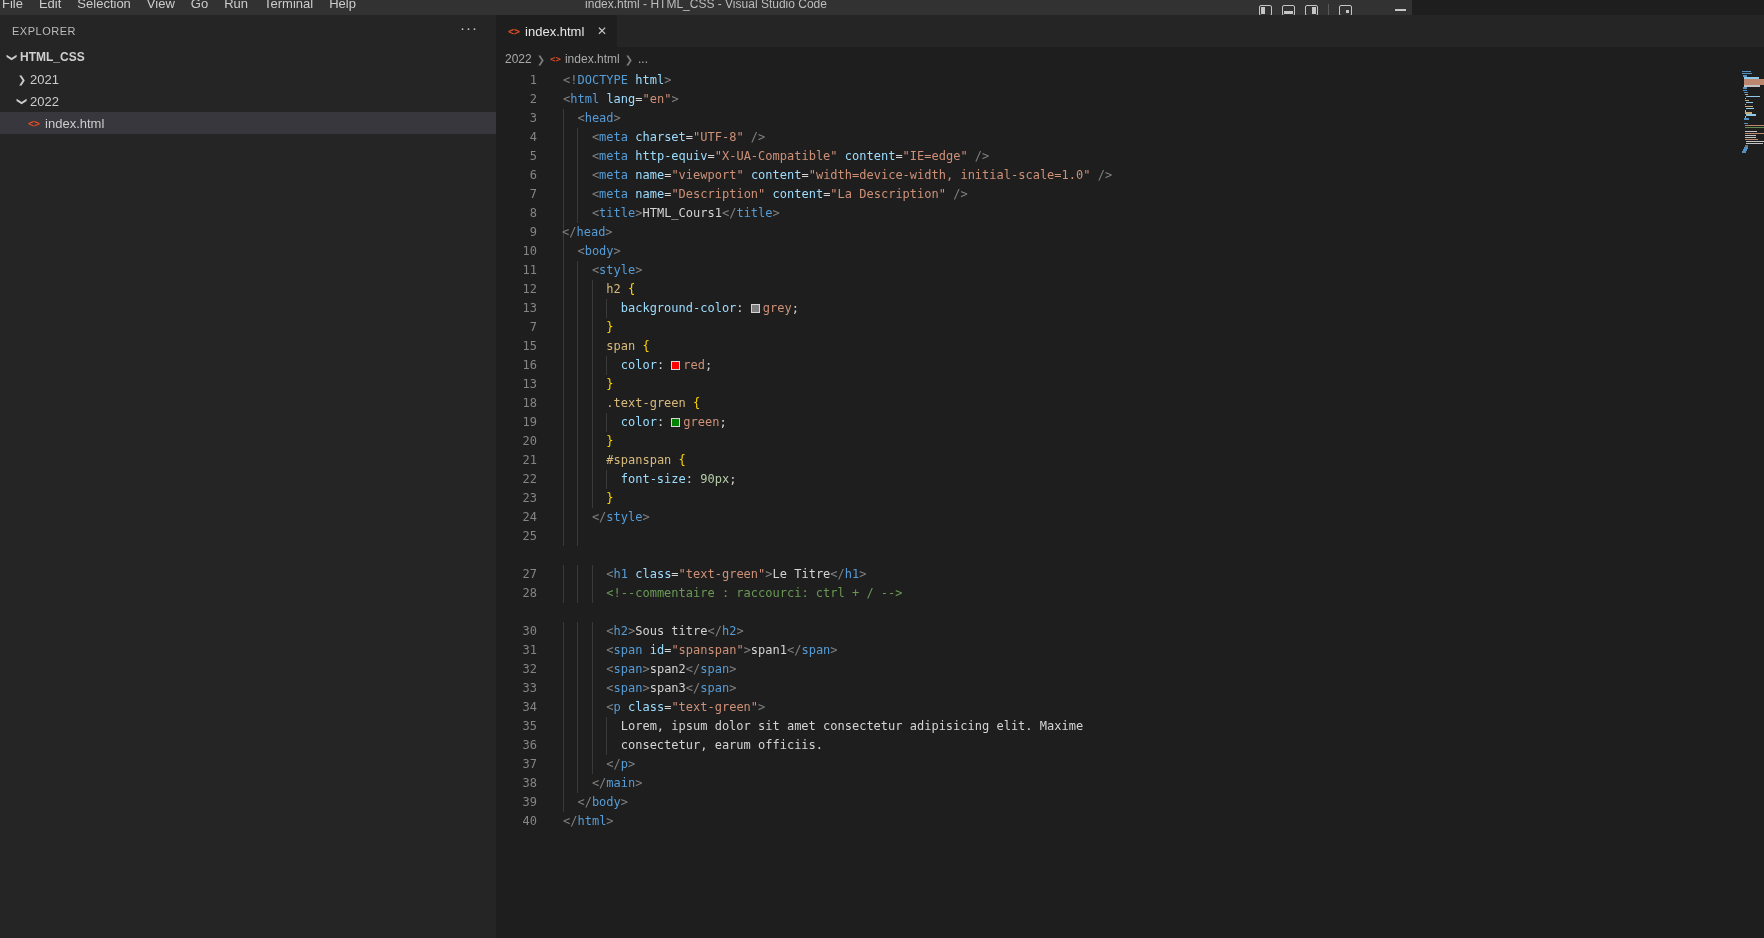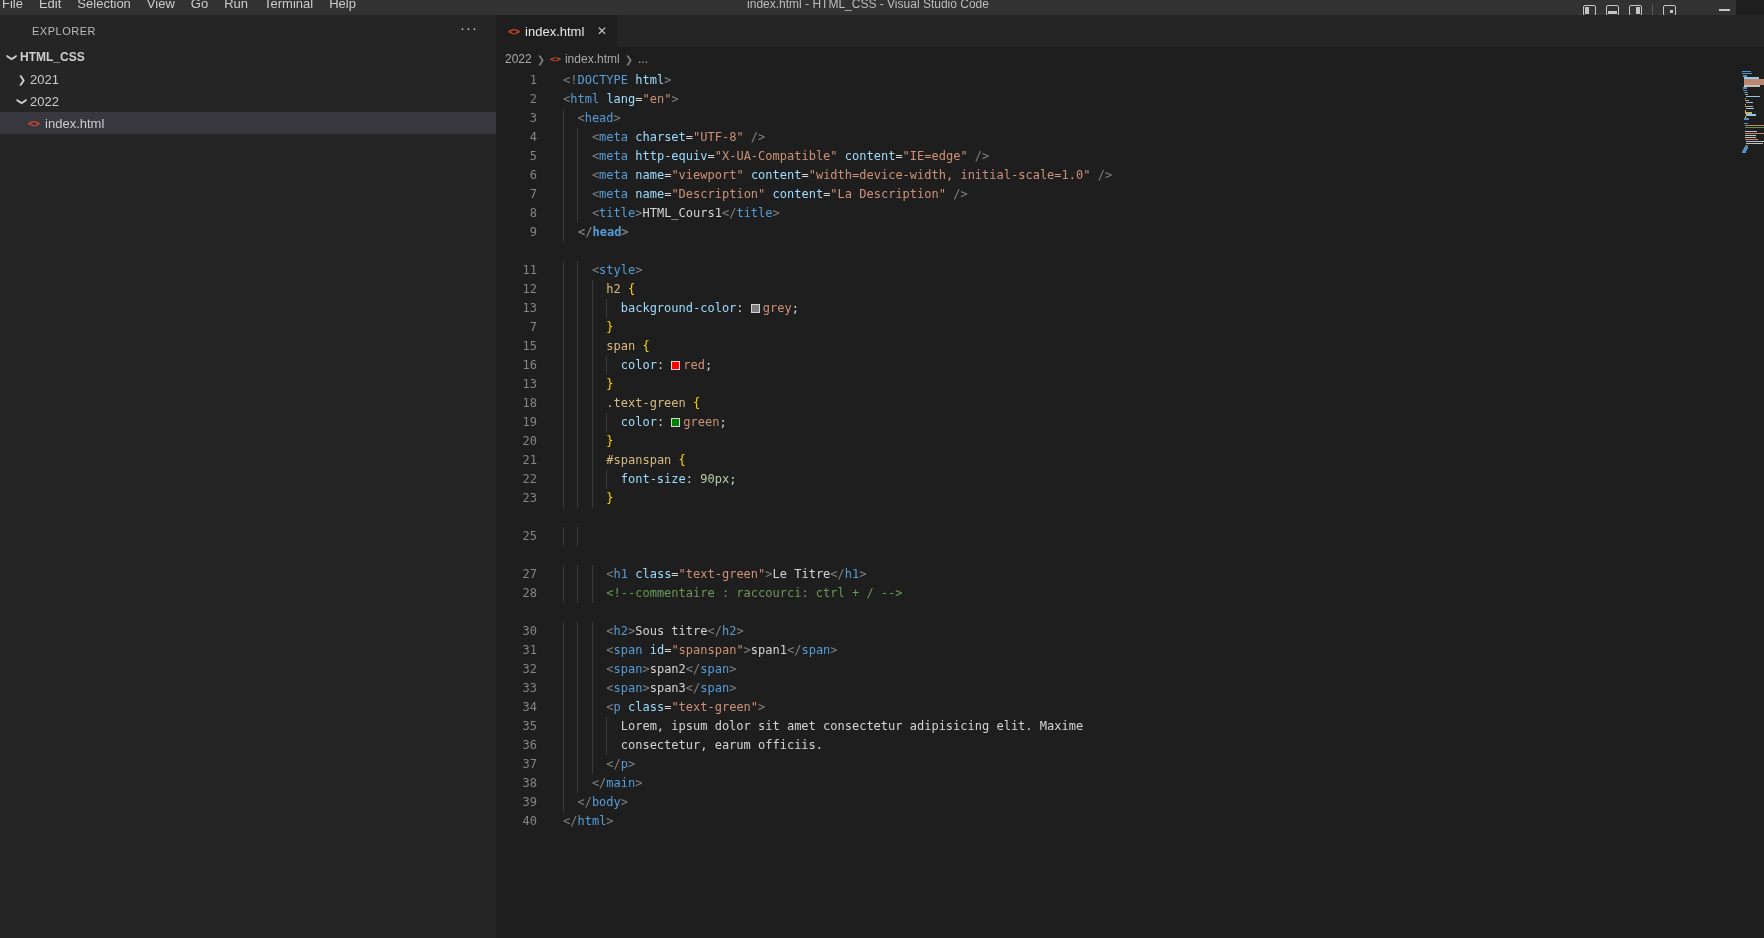--- a/index.html
+++ b/index.html
@@ -1,20 +1,20 @@
 <!DOCTYPE html>
 <html><head>
 <meta charset="utf-8">
 <style>
   * { margin:0; padding:0; box-sizing:border-box; }
   html,body { width:1764px; height:938px; overflow:hidden; background:#1e1e1e;
     font-family:"Liberation Sans", sans-serif; }
 
   
-  .titlebar { position:absolute; left:0; top:0; width:1736px; height:15px;
+  .titlebar { position:absolute; left:0; top:0; width:1412px; height:15px;
     background:#323233; overflow:hidden; z-index:30; }
   .titlebar-inner { position:absolute; left:0; top:-8px; width:100%; height:24px;
     display:flex; align-items:center; color:#cccccc; font-size:13px; }
   .menu-items { display:flex; margin-left:-6px; }
   .menu-item { padding:0 8px; height:24px; line-height:24px; color:#cccccc; cursor:default; }
   .win-title { position:absolute; left:0; right:0; top:0; height:24px; line-height:24px;
     text-align:center; color:#bdbdbd; font-size:12px; pointer-events:none; }
   .tb-controls { position:absolute; right:60px; top:4px; display:flex; align-items:center; gap:10px; }
   .lay-ico { width:13px; height:11px; border:1px solid #c5c5c5; border-radius:2px; position:relative; }
   .lay-ico .fill { position:absolute; background:#c5c5c5; }
@@ -25,21 +25,21 @@
   .cust-ico { width:13px; height:11px; border:1px solid #c5c5c5; border-radius:2px; position:relative; }
   .cust-ico:after { content:""; position:absolute; right:2px; bottom:2px; width:3px; height:3px; background:#c5c5c5; }
   .min-ico { position:absolute; right:6px; top:9px; width:11px; height:2px; background:#c5c5c5; }
 
   
   .workbench { position:absolute; left:0; top:15px; width:1764px; height:923px; display:flex; }
   .sidebar { width:496px; height:100%; background:#252526; position:relative; flex:none; }
   .editor-col { flex:1; height:100%; display:flex; flex-direction:column; background:#1e1e1e; position:relative; }
 
   
-  .explorer-header { height:31px; display:flex; align-items:center; padding-left:32px;
+  .explorer-header { height:31px; display:flex; align-items:center; padding-left:12px;
     color:#bbbbbb; font-size:11px; letter-spacing:0.5px; position:relative; }
   .explorer-more { position:absolute; right:18px; top:4px; color:#cccccc; font-size:15px;
     letter-spacing:1px; cursor:pointer; }
   .tree-row { height:22px; display:flex; align-items:center; color:#cccccc; font-size:13px;
     cursor:pointer; position:relative; }
   .tree-row.selected { background:#37373d; }
   .tree-row .chev { width:16px; text-align:center; font-size:10px; color:#cccccc; flex:none; }
   .chev-down { display:inline-block; transform:rotate(90deg); }
   .tree-row.root .label { font-weight:bold; font-size:12px; color:#cfcfcf; }
   .file-ico { color:#e44d26; font-size:10px; font-weight:bold; margin-right:5px;
@@ -198,34 +198,36 @@
           <span class="mm-row" style="top: 80.34px; left: 0px; width: 4.2px; background: rgb(86, 156, 214);"></span>
         </div>
     <div class="line" style="top: 0px;"><span class="ln">1</span><span class="txt" style="left: 67px;"><span style="color: rgb(128, 128, 128);">&lt;!</span><span style="color: rgb(86, 156, 214);">DOCTYPE</span><span style="color: rgb(156, 220, 254);"> html</span><span style="color: rgb(128, 128, 128);">&gt;</span></span></div>
         <div class="line" style="top: 19px;"><span class="ln">2</span><span class="txt" style="left: 67px;"><span style="color: rgb(128, 128, 128);">&lt;</span><span style="color: rgb(86, 156, 214);">html</span><span style="color: rgb(212, 212, 212);"> </span><span style="color: rgb(156, 220, 254);">lang</span><span style="color: rgb(212, 212, 212);">=</span><span style="color: rgb(206, 145, 120);">"en"</span><span style="color: rgb(128, 128, 128);">&gt;</span></span></div>
         <div class="line" style="top: 38px;"><span class="guide" style="left: 67px;"></span><span class="ln">3</span><span class="txt" style="left: 81.44px;"><span style="color: rgb(128, 128, 128);">&lt;</span><span style="color: rgb(86, 156, 214);">head</span><span style="color: rgb(128, 128, 128);">&gt;</span></span></div>
         <div class="line" style="top: 57px;"><span class="guide" style="left: 67px;"></span><span class="guide" style="left: 81.44px;"></span><span class="ln">4</span><span class="txt" style="left: 95.88px;"><span style="color: rgb(128, 128, 128);">&lt;</span><span style="color: rgb(86, 156, 214);">meta</span><span style="color: rgb(212, 212, 212);"> </span><span style="color: rgb(156, 220, 254);">charset</span><span style="color: rgb(212, 212, 212);">=</span><span style="color: rgb(206, 145, 120);">"UTF-8"</span><span style="color: rgb(128, 128, 128);"> /&gt;</span></span></div>
         <div class="line" style="top: 76px;"><span class="guide" style="left: 67px;"></span><span class="guide" style="left: 81.44px;"></span><span class="ln">5</span><span class="txt" style="left: 95.88px;"><span style="color: rgb(128, 128, 128);">&lt;</span><span style="color: rgb(86, 156, 214);">meta</span><span style="color: rgb(212, 212, 212);"> </span><span style="color: rgb(156, 220, 254);">http-equiv</span><span style="color: rgb(212, 212, 212);">=</span><span style="color: rgb(206, 145, 120);">"X-UA-Compatible"</span><span style="color: rgb(212, 212, 212);"> </span><span style="color: rgb(156, 220, 254);">content</span><span style="color: rgb(212, 212, 212);">=</span><span style="color: rgb(206, 145, 120);">"IE=edge"</span><span style="color: rgb(128, 128, 128);"> /&gt;</span></span></div>
         <div class="line" style="top: 95px;"><span class="guide" style="left: 67px;"></span><span class="guide" style="left: 81.44px;"></span><span class="ln">6</span><span class="txt" style="left: 95.88px;"><span style="color: rgb(128, 128, 128);">&lt;</span><span style="color: rgb(86, 156, 214);">meta</span><span style="color: rgb(212, 212, 212);"> </span><span style="color: rgb(156, 220, 254);">name</span><span style="color: rgb(212, 212, 212);">=</span><span style="color: rgb(206, 145, 120);">"viewport"</span><span style="color: rgb(212, 212, 212);"> </span><span style="color: rgb(156, 220, 254);">content</span><span style="color: rgb(212, 212, 212);">=</span><span style="color: rgb(206, 145, 120);">"width=device-width, initial-scale=1.0"</span><span style="color: rgb(128, 128, 128);"> /&gt;</span></span></div>
         <div class="line" style="top: 114px;"><span class="guide" style="left: 67px;"></span><span class="guide" style="left: 81.44px;"></span><span class="ln">7</span><span class="txt" style="left: 95.88px;"><span style="color: rgb(128, 128, 128);">&lt;</span><span style="color: rgb(86, 156, 214);">meta</span><span style="color: rgb(212, 212, 212);"> </span><span style="color: rgb(156, 220, 254);">name</span><span style="color: rgb(212, 212, 212);">=</span><span style="color: rgb(206, 145, 120);">"Description"</span><span style="color: rgb(212, 212, 212);"> </span><span style="color: rgb(156, 220, 254);">content</span><span style="color: rgb(212, 212, 212);">=</span><span style="color: rgb(206, 145, 120);">"La Description"</span><span style="color: rgb(128, 128, 128);"> /&gt;</span></span></div>
         <div class="line" style="top: 133px;"><span class="guide" style="left: 67px;"></span><span class="guide" style="left: 81.44px;"></span><span class="ln">8</span><span class="txt" style="left: 95.88px;"><span style="color: rgb(128, 128, 128);">&lt;</span><span style="color: rgb(86, 156, 214);">title</span><span style="color: rgb(128, 128, 128);">&gt;</span><span style="color: rgb(212, 212, 212);">HTML_Cours1</span><span style="color: rgb(128, 128, 128);">&lt;/</span><span style="color: rgb(86, 156, 214);">title</span><span style="color: rgb(128, 128, 128);">&gt;</span></span></div>
-        <div class="line" style="top: 152px;"><span class="guide" style="left: 67px;"></span><span class="ln">9</span><span class="txt" style="left: 82px; font-weight: bold;"><span style="color: rgb(128, 128, 128);">&lt;/</span><span style="color: rgb(86, 156, 214);">head</span><span style="color: rgb(128, 128, 128);">&gt;</span></span></div>
+        <div class="line" style="top: 152px;"><span class="guide" style="left: 67px;"></span><span class="ln">9</span><span class="txt" style="left: 66px;"><span style="color: rgb(128, 128, 128);">&lt;/</span><span style="color: rgb(86, 156, 214);">head</span><span style="color: rgb(128, 128, 128);">&gt;</span></span></div>
+        <div class="line" style="top: 171px;"><span class="guide" style="left: 67px;"></span><span class="ln">10</span><span class="txt" style="left: 81.44px;"><span style="color: rgb(128, 128, 128);">&lt;</span><span style="color: rgb(86, 156, 214);">body</span><span style="color: rgb(128, 128, 128);">&gt;</span></span></div>
         <div class="line" style="top: 190px;"><span class="guide" style="left: 67px;"></span><span class="guide" style="left: 81.44px;"></span><span class="ln">11</span><span class="txt" style="left: 95.88px; text-align: center;"><span style="color: rgb(128, 128, 128);">&lt;</span><span style="color: rgb(86, 156, 214);">style</span><span style="color: rgb(128, 128, 128);">&gt;</span></span></div>
         <div class="line" style="top: 209px;"><span class="guide" style="left: 67px;"></span><span class="guide" style="left: 81.44px;"></span><span class="guide" style="left: 95.88px;"></span><span class="ln">12</span><span class="txt" style="left: 110.32px;"><span style="color: rgb(215, 186, 125);">h2</span><span style="color: rgb(212, 212, 212);"> </span><span style="color: rgb(255, 215, 0);">{</span></span></div>
         <div class="line" style="top: 228px;"><span class="guide" style="left: 67px;"></span><span class="guide" style="left: 81.44px;"></span><span class="guide" style="left: 95.88px;"></span><span class="guide" style="left: 110.32px;"></span><span class="ln">13</span><span class="txt" style="left: 124.76px;"><span style="color: rgb(156, 220, 254);">background-color</span><span style="color: rgb(212, 212, 212);">: </span><span class="swatch" style="background: rgb(128, 128, 128);"></span><span style="color: rgb(206, 145, 120);">grey</span><span style="color: rgb(212, 212, 212);">;</span></span></div>
         <div class="line" style="top: 247px;"><span class="guide" style="left: 67px;"></span><span class="guide" style="left: 81.44px;"></span><span class="guide" style="left: 95.88px;"></span><span class="ln">7</span><span class="txt" style="left: 110.32px;"><span style="color: rgb(255, 215, 0);">}</span></span></div>
         <div class="line" style="top: 266px;"><span class="guide" style="left: 67px;"></span><span class="guide" style="left: 81.44px;"></span><span class="guide" style="left: 95.88px;"></span><span class="ln">15</span><span class="txt" style="left: 110.32px;"><span style="color: rgb(215, 186, 125);">span</span><span style="color: rgb(212, 212, 212);"> </span><span style="color: rgb(255, 215, 0);">{</span></span></div>
         <div class="line" style="top: 285px;"><span class="guide" style="left: 67px;"></span><span class="guide" style="left: 81.44px;"></span><span class="guide" style="left: 95.88px;"></span><span class="guide" style="left: 110.32px;"></span><span class="ln">16</span><span class="txt" style="left: 124.76px;"><span style="color: rgb(156, 220, 254);">color</span><span style="color: rgb(212, 212, 212);">: </span><span class="swatch" style="background: rgb(255, 0, 0);"></span><span style="color: rgb(206, 145, 120);">red</span><span style="color: rgb(212, 212, 212);">;</span></span></div>
         <div class="line" style="top: 304px;"><span class="guide" style="left: 67px;"></span><span class="guide" style="left: 81.44px;"></span><span class="guide" style="left: 95.88px;"></span><span class="ln">13</span><span class="txt" style="left: 110.32px;"><span style="color: rgb(255, 215, 0);">}</span></span></div>
         <div class="line" style="top: 323px;"><span class="guide" style="left: 67px;"></span><span class="guide" style="left: 81.44px;"></span><span class="guide" style="left: 95.88px;"></span><span class="ln">18</span><span class="txt" style="left: 110.32px;"><span style="color: rgb(215, 186, 125);">.text-green</span><span style="color: rgb(212, 212, 212);"> </span><span style="color: rgb(255, 215, 0);">{</span></span></div>
         <div class="line" style="top: 342px;"><span class="guide" style="left: 67px;"></span><span class="guide" style="left: 81.44px;"></span><span class="guide" style="left: 95.88px;"></span><span class="guide" style="left: 110.32px;"></span><span class="ln">19</span><span class="txt" style="left: 124.76px;"><span style="color: rgb(156, 220, 254);">color</span><span style="color: rgb(212, 212, 212);">: </span><span class="swatch" style="background: rgb(0, 128, 0);"></span><span style="color: rgb(206, 145, 120);">green</span><span style="color: rgb(212, 212, 212);">;</span></span></div>
         <div class="line" style="top: 361px;"><span class="guide" style="left: 67px;"></span><span class="guide" style="left: 81.44px;"></span><span class="guide" style="left: 95.88px;"></span><span class="ln">20</span><span class="txt" style="left: 110.32px;"><span style="color: rgb(255, 215, 0);">}</span></span></div>
         <div class="line" style="top: 380px;"><span class="guide" style="left: 67px;"></span><span class="guide" style="left: 81.44px;"></span><span class="guide" style="left: 95.88px;"></span><span class="ln">21</span><span class="txt" style="left: 110.32px;"><span style="color: rgb(215, 186, 125);">#spanspan</span><span style="color: rgb(212, 212, 212);"> </span><span style="color: rgb(255, 215, 0);">{</span></span></div>
         <div class="line" style="top: 399px;"><span class="guide" style="left: 67px;"></span><span class="guide" style="left: 81.44px;"></span><span class="guide" style="left: 95.88px;"></span><span class="guide" style="left: 110.32px;"></span><span class="ln">22</span><span class="txt" style="left: 124.76px;"><span style="color: rgb(156, 220, 254);">font-size</span><span style="color: rgb(212, 212, 212);">: </span><span style="color: rgb(181, 206, 168);">90px</span><span style="color: rgb(212, 212, 212);">;</span></span></div>
         <div class="line" style="top: 418px;"><span class="guide" style="left: 67px;"></span><span class="guide" style="left: 81.44px;"></span><span class="guide" style="left: 95.88px;"></span><span class="ln">23</span><span class="txt" style="left: 110.32px;"><span style="color: rgb(255, 215, 0);">}</span></span></div>
+        <div class="line" style="top: 437px;"><span class="guide" style="left: 67px;"></span><span class="guide" style="left: 81.44px;"></span><span class="ln">24</span><span class="txt" style="left: 95.88px;"><span style="color: rgb(128, 128, 128);">&lt;/</span><span style="color: rgb(86, 156, 214);">style</span><span style="color: rgb(128, 128, 128);">&gt;</span></span></div>
         <div class="line" style="top: 456px;"><span class="guide" style="left: 67px;"></span><span class="guide" style="left: 81.44px;"></span><span class="ln">25</span><span class="txt" style="left: 67px;"></span></div>
         <div class="line" style="top: 494px;"><span class="guide" style="left: 67px;"></span><span class="guide" style="left: 81.44px;"></span><span class="guide" style="left: 95.88px;"></span><span class="ln">27</span><span class="txt" style="left: 110.32px;"><span style="color: rgb(128, 128, 128);">&lt;</span><span style="color: rgb(86, 156, 214);">h1</span><span style="color: rgb(212, 212, 212);"> </span><span style="color: rgb(156, 220, 254);">class</span><span style="color: rgb(212, 212, 212);">=</span><span style="color: rgb(206, 145, 120);">"text-green"</span><span style="color: rgb(128, 128, 128);">&gt;</span><span style="color: rgb(212, 212, 212);">Le Titre</span><span style="color: rgb(128, 128, 128);">&lt;/</span><span style="color: rgb(86, 156, 214);">h1</span><span style="color: rgb(128, 128, 128);">&gt;</span></span></div>
         <div class="line" style="top: 513px;"><span class="guide" style="left: 67px;"></span><span class="guide" style="left: 81.44px;"></span><span class="guide" style="left: 95.88px;"></span><span class="ln">28</span><span class="txt" style="left: 110.32px;"><span style="color: rgb(106, 153, 85);">&lt;!--commentaire : raccourci: ctrl + / --&gt;</span></span></div>
         <div class="line" style="top: 551px;"><span class="guide" style="left: 67px;"></span><span class="guide" style="left: 81.44px;"></span><span class="guide" style="left: 95.88px;"></span><span class="ln">30</span><span class="txt" style="left: 110.32px;"><span style="color: rgb(128, 128, 128);">&lt;</span><span style="color: rgb(86, 156, 214);">h2</span><span style="color: rgb(128, 128, 128);">&gt;</span><span style="color: rgb(212, 212, 212);">Sous titre</span><span style="color: rgb(128, 128, 128);">&lt;/</span><span style="color: rgb(86, 156, 214);">h2</span><span style="color: rgb(128, 128, 128);">&gt;</span></span></div>
         <div class="line" style="top: 570px;"><span class="guide" style="left: 67px;"></span><span class="guide" style="left: 81.44px;"></span><span class="guide" style="left: 95.88px;"></span><span class="ln">31</span><span class="txt" style="left: 110.32px;"><span style="color: rgb(128, 128, 128);">&lt;</span><span style="color: rgb(86, 156, 214);">span</span><span style="color: rgb(212, 212, 212);"> </span><span style="color: rgb(156, 220, 254);">id</span><span style="color: rgb(212, 212, 212);">=</span><span style="color: rgb(206, 145, 120);">"spanspan"</span><span style="color: rgb(128, 128, 128);">&gt;</span><span style="color: rgb(212, 212, 212);">span1</span><span style="color: rgb(128, 128, 128);">&lt;/</span><span style="color: rgb(86, 156, 214);">span</span><span style="color: rgb(128, 128, 128);">&gt;</span></span></div>
         <div class="line" style="top: 589px;"><span class="guide" style="left: 67px;"></span><span class="guide" style="left: 81.44px;"></span><span class="guide" style="left: 95.88px;"></span><span class="ln">32</span><span class="txt" style="left: 110.32px;"><span style="color: rgb(128, 128, 128);">&lt;</span><span style="color: rgb(86, 156, 214);">span</span><span style="color: rgb(128, 128, 128);">&gt;</span><span style="color: rgb(212, 212, 212);">span2</span><span style="color: rgb(128, 128, 128);">&lt;/</span><span style="color: rgb(86, 156, 214);">span</span><span style="color: rgb(128, 128, 128);">&gt;</span></span></div>
         <div class="line" style="top: 608px;"><span class="guide" style="left: 67px;"></span><span class="guide" style="left: 81.44px;"></span><span class="guide" style="left: 95.88px;"></span><span class="ln">33</span><span class="txt" style="left: 110.32px;"><span style="color: rgb(128, 128, 128);">&lt;</span><span style="color: rgb(86, 156, 214);">span</span><span style="color: rgb(128, 128, 128);">&gt;</span><span style="color: rgb(212, 212, 212);">span3</span><span style="color: rgb(128, 128, 128);">&lt;/</span><span style="color: rgb(86, 156, 214);">span</span><span style="color: rgb(128, 128, 128);">&gt;</span></span></div>
         <div class="line" style="top: 627px;"><span class="guide" style="left: 67px;"></span><span class="guide" style="left: 81.44px;"></span><span class="guide" style="left: 95.88px;"></span><span class="ln">34</span><span class="txt" style="left: 110.32px;"><span style="color: rgb(128, 128, 128);">&lt;</span><span style="color: rgb(86, 156, 214);">p</span><span style="color: rgb(212, 212, 212);"> </span><span style="color: rgb(156, 220, 254);">class</span><span style="color: rgb(212, 212, 212);">=</span><span style="color: rgb(206, 145, 120);">"text-green"</span><span style="color: rgb(128, 128, 128);">&gt;</span></span></div>
         <div class="line" style="top: 646px;"><span class="guide" style="left: 67px;"></span><span class="guide" style="left: 81.44px;"></span><span class="guide" style="left: 95.88px;"></span><span class="guide" style="left: 110.32px;"></span><span class="ln">35</span><span class="txt" style="left: 124.76px;"><span style="color: rgb(212, 212, 212);">Lorem, ipsum dolor sit amet consectetur adipisicing elit. Maxime</span></span></div>
         <div class="line" style="top: 665px;"><span class="guide" style="left: 67px;"></span><span class="guide" style="left: 81.44px;"></span><span class="guide" style="left: 95.88px;"></span><span class="guide" style="left: 110.32px;"></span><span class="ln">36</span><span class="txt" style="left: 124.76px;"><span style="color: rgb(212, 212, 212);">consectetur, earum officiis.</span></span></div>

